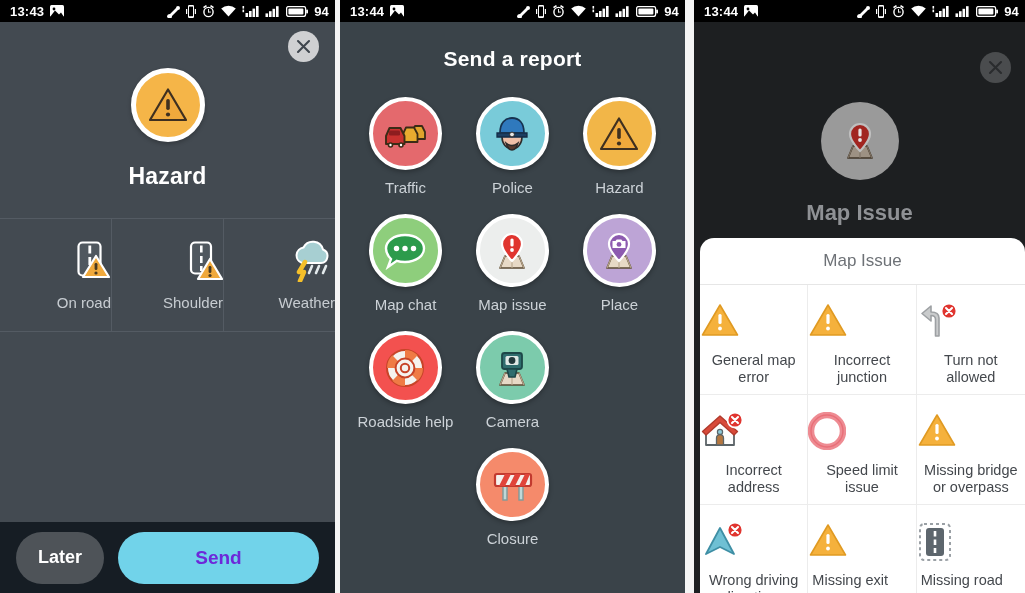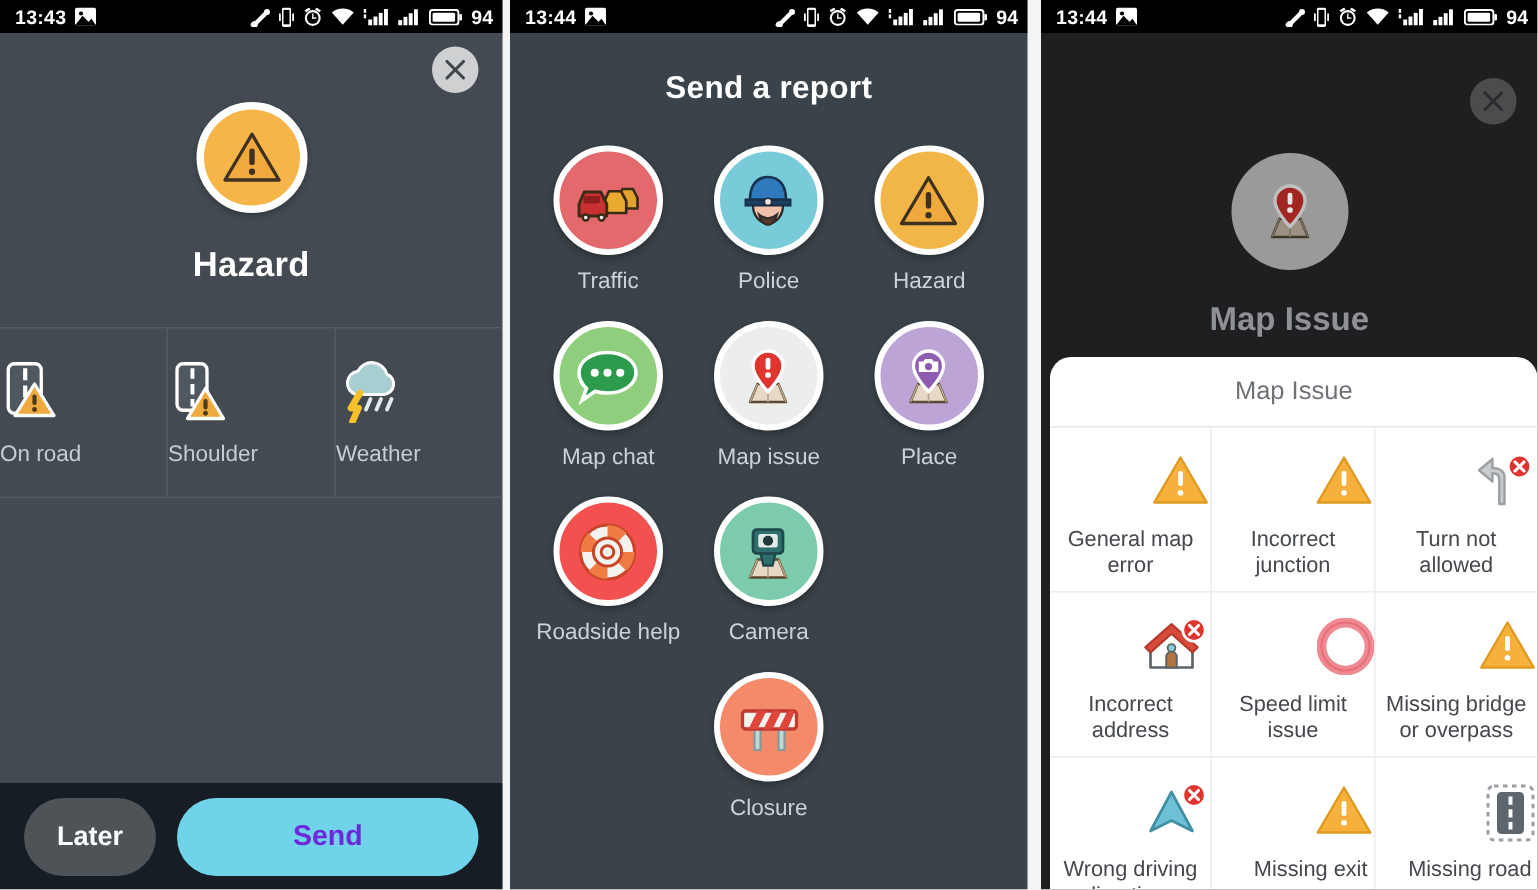--- a/index.html
+++ b/index.html
@@ -49,21 +49,21 @@
     box-shadow:0 2px 4px rgba(0,0,0,.25);
   }
   .hero-title{
     margin-top:21px;color:#fff;font-size:23px;font-weight:bold;letter-spacing:.2px;
   }
   .subtypes{
     display:flex;border-top:1px solid #545b63;border-bottom:1px solid #545b63;
     height:112px;
   }
   .subtype{
-    flex:1;display:flex;flex-direction:column;align-items:flex-start;justify-content:center;
+    flex:1;display:flex;flex-direction:column;align-items:flex-end;justify-content:center;
     gap:12px;border-right:1px solid #545b63;box-sizing:border-box;
   }
   .subtype:last-child{border-right:none;}
   .subtype-label{color:#c7ccd1;font-size:15px;}
   .comment-row{
     height:115px;display:flex;align-items:center;padding:0 0 0 40px;box-sizing:border-box;
   }
   .cam-wrap{width:60px;display:flex;align-items:center;justify-content:flex-start;}
   .vdiv{width:1px;height:45px;background:#646b72;margin:0 30px 0 12px;}
   .comment-ph{color:#9aa3ab;font-size:16px;margin-left:16px;}
@@ -114,21 +114,21 @@
     background:#ffffff;border-radius:14px 14px 0 0;overflow:hidden;
   }
   .sheet-head{
     height:46px;display:flex;align-items:center;justify-content:center;
     color:#6e7277;font-size:17px;
   }
   .mgrid{display:flex;flex-wrap:wrap;border-top:1px solid #e6e6e6;}
   .mcell{
     width:33.333%;height:110px;box-sizing:border-box;
     border-right:1px solid #ececec;border-bottom:1px solid #ececec;
-    display:flex;flex-direction:column;align-items:flex-end;padding-top:17px;
+    display:flex;flex-direction:column;align-items:flex-start;padding-top:17px;
   }
   .mcell:nth-child(3n){border-right:none;}
   .mcell-ico{height:46px;display:flex;align-items:flex-start;justify-content:center;}
   .mcell-label{
     margin-top:4px;text-align:center;color:#44484d;font-size:14.5px;line-height:17px;
     padding:0 4px;
   }
   svg{display:block;}
 </style>
 </head>

